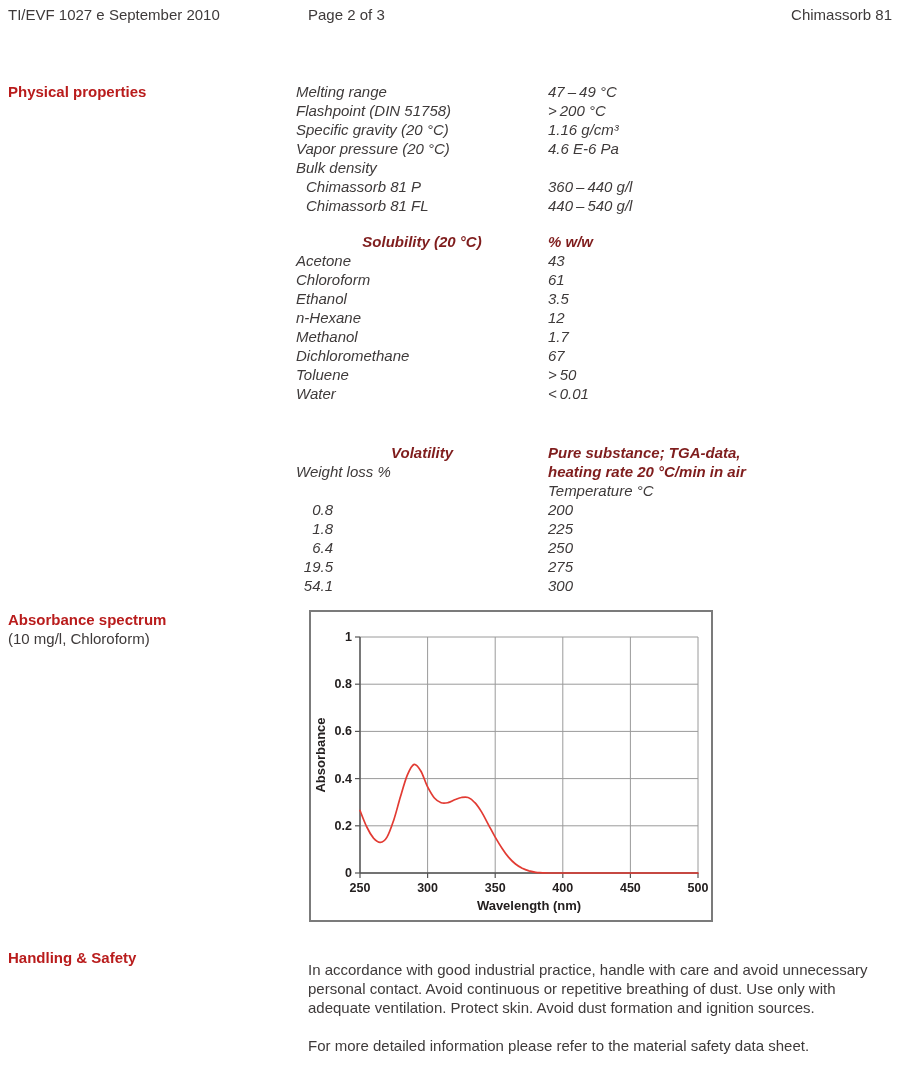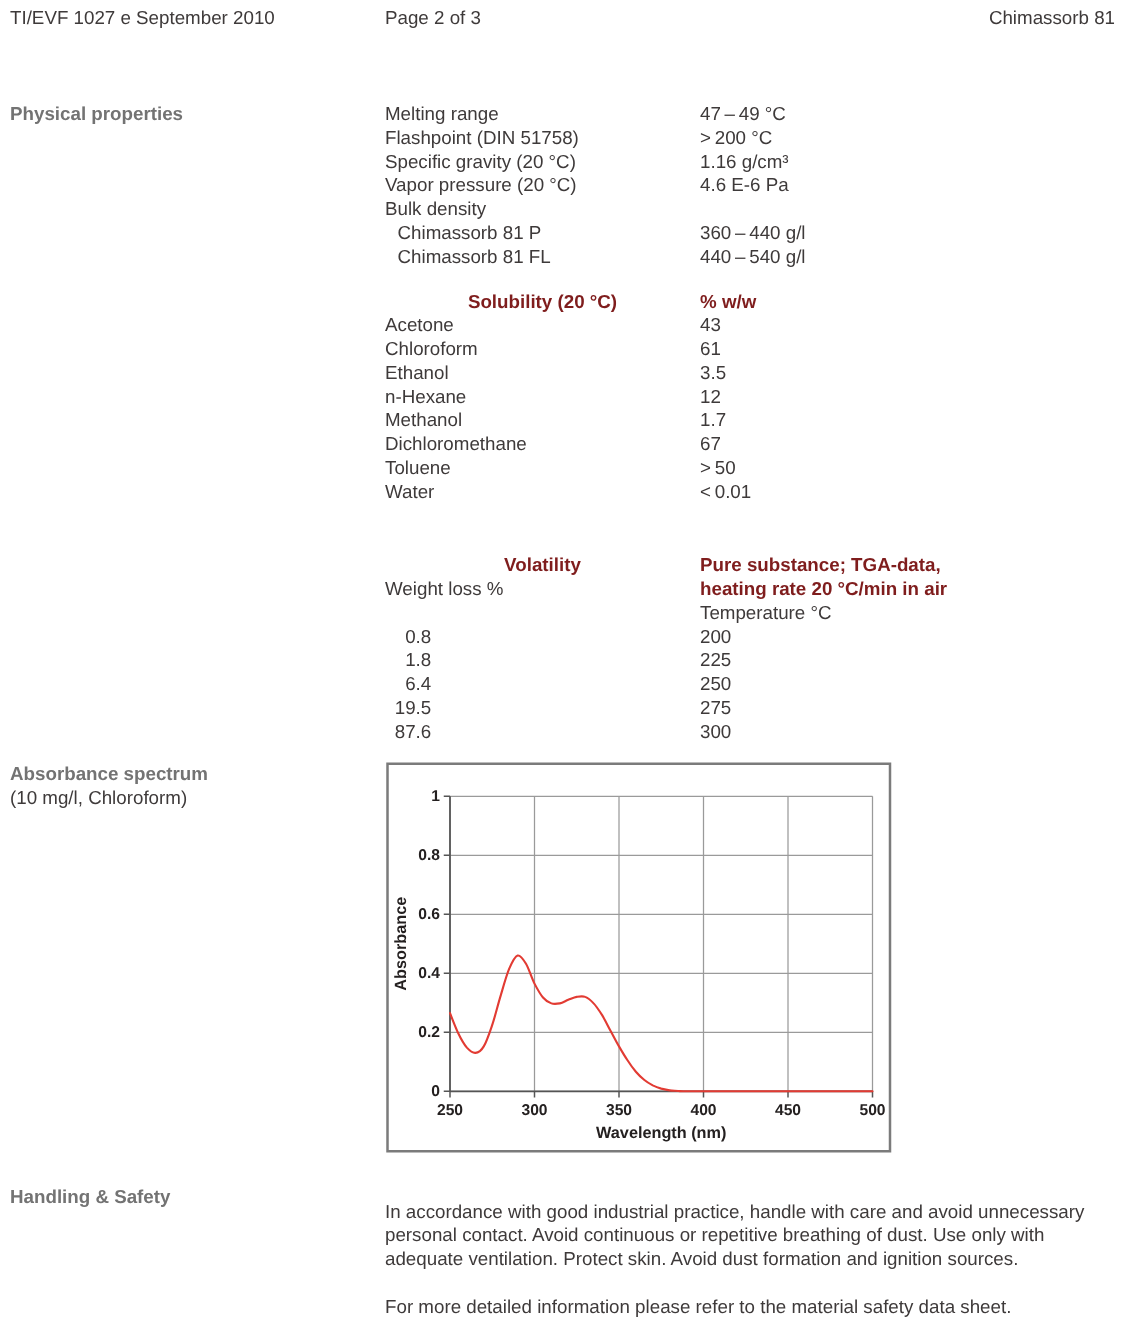--- a/index.html
+++ b/index.html
@@ -10,24 +10,24 @@
     font-size:15px; color:#3e3a3a; line-height:19px;
   }
   .abs { position:absolute; }
   .bold { font-weight:bold; color:#7f1d1d;text-align:center; }
   
   .doc-header span { position:absolute; top:5px; white-space:nowrap; }
   .hdr-left  { left:8px; }
   .hdr-mid   { left:308px; }
   .hdr-right { right:8px; text-align:center; }
   
-  .section-label { left:8px; font-weight:bold; color:#737373; white-space:nowrap; }
+  .section-label { left:8px; font-weight:bold; color:#b91c1c; white-space:nowrap; }
   .section-sub   { left:8px; white-space:nowrap; }
   
-  .tbl { left:308px; }
+  .tbl { left:296px;font-style:italic; }
   .row { height:19px; white-space:nowrap; }
   .row .c1 { display:inline-block; width:252px; vertical-align:top; }
   .row .c2 { display:inline-block; vertical-align:top; }
   .row .indent { padding-left:10px; }
   .row .num { display:inline-block; width:37px; text-align:right; }
   
   .chart-box {
     left:309px; top:610px; width:404px; height:312px;
     border:2px solid #7b7b7b; background:#ffffff;
   }
@@ -70,21 +70,21 @@
 </div>
 
 <div class="abs tbl" style="top:443px">
   <div class="row"><span class="c1 bold">Volatility</span><span class="c2 bold">Pure substance; TGA-data,</span></div>
   <div class="row"><span class="c1">Weight loss %</span><span class="c2 bold">heating rate 20 °C/min in air</span></div>
   <div class="row"><span class="c1"></span><span class="c2">Temperature °C</span></div>
   <div class="row"><span class="c1"><span class="num">0.8</span></span><span class="c2">200</span></div>
   <div class="row"><span class="c1"><span class="num">1.8</span></span><span class="c2">225</span></div>
   <div class="row"><span class="c1"><span class="num">6.4</span></span><span class="c2">250</span></div>
   <div class="row"><span class="c1"><span class="num">19.5</span></span><span class="c2">275</span></div>
-  <div class="row"><span class="c1"><span class="num">87.6</span></span><span class="c2">300</span></div>
+  <div class="row"><span class="c1"><span class="num">54.1</span></span><span class="c2">300</span></div>
 </div>
 
 <div class="abs section-label" style="top:610px">Absorbance spectrum</div>
 <div class="abs section-sub" style="top:629px">(10 mg/l, Chloroform)</div>
 
 <div class="abs chart-box">
   <svg id="spectrum-svg" width="400" height="308">
       <line x1="49" y1="25" x2="49" y2="261" stroke="#9a9a9a" stroke-width="1"></line>
       <line x1="116.60000000000001" y1="25" x2="116.60000000000001" y2="261" stroke="#9a9a9a" stroke-width="1"></line>
       <line x1="184.20000000000002" y1="25" x2="184.20000000000002" y2="261" stroke="#9a9a9a" stroke-width="1"></line>

